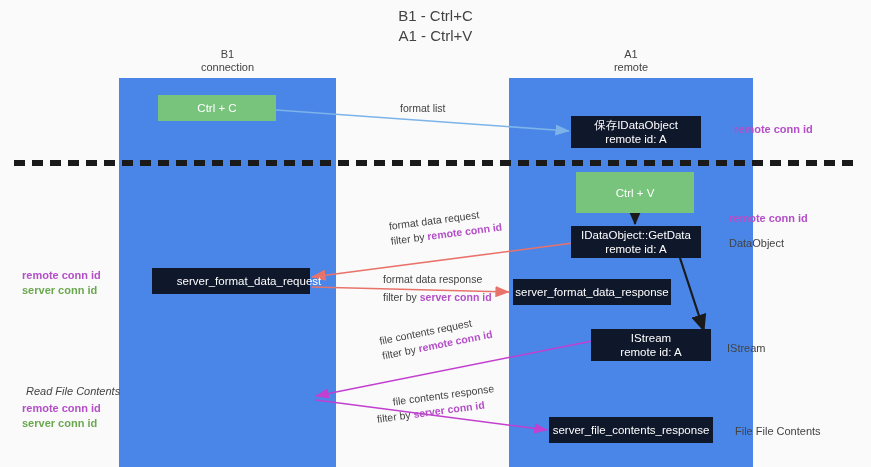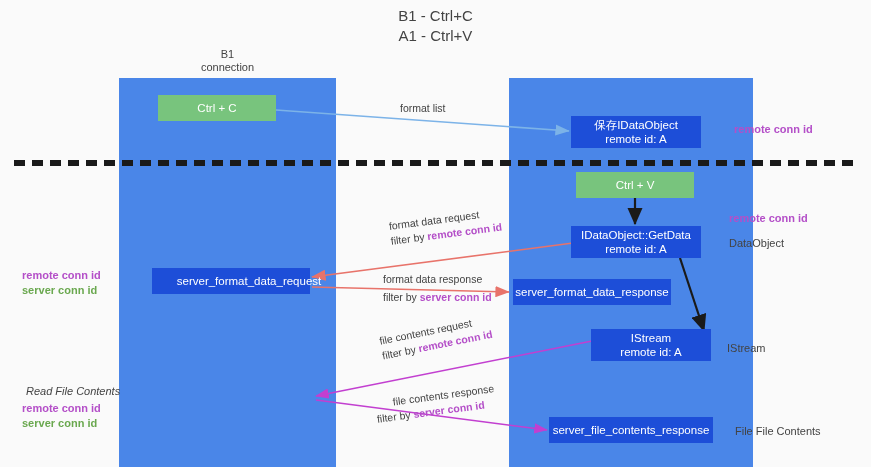--- a/index.html
+++ b/index.html
@@ -25,21 +25,21 @@
     color:#434343;font-size:15px;line-height:20px;white-space:pre-line;
   }
 
   
   .node{
     position:absolute;display:flex;align-items:center;justify-content:center;
     text-align:center;color:#ffffff;font-size:11.5px;line-height:14px;
     box-sizing:border-box;white-space:pre-line;padding:2px 4px;
   }
   .node.green{background:#78c47d;}
-  .node.orange{background:#1d4ed8;}
+  .node.orange{background:#0f172a;}
 
   
   .annot{position:absolute;font-size:11px;line-height:15px;}
   .annot .purple{color:#b44fc8;font-weight:bold;}
   .annot .green{color:#6aa84f;font-weight:bold;}
   .annot .plain{color:#434343;}
 
   
   .edge-label{
     position:absolute;font-size:10.5px;line-height:15px;color:#434343;
@@ -55,20 +55,22 @@
 <div id="stage">
 
   <div class="page-title">B1 - Ctrl+C
 A1 - Ctrl+V</div>
 
   <div class="lane" style="left:119px;top:78px;width:217px;height:389px;"></div>
   <div class="lane" style="left:509px;top:78px;width:244px;height:389px;"></div>
 
   <div class="lane-title" style="left:119px;top:48px;width:217px;">B1
 connection</div>
+  <div class="lane-title" style="left:509px;top:48px;width:244px;">A1
+remote</div>
 
   <svg class="overlay" viewBox="0 0 871 467" xmlns="http://www.w3.org/2000/svg">
     <defs>
       <marker id="ah-blue" markerWidth="9" markerHeight="7" refX="8.5" refY="3.5" orient="auto">
         <polygon points="0 0, 9 3.5, 0 7" fill="#7cb3e8"></polygon>
       </marker>
       <marker id="ah-red" markerWidth="9" markerHeight="7" refX="8.5" refY="3.5" orient="auto">
         <polygon points="0 0, 9 3.5, 0 7" fill="#e8736a"></polygon>
       </marker>
       <marker id="ah-mag" markerWidth="9" markerHeight="7" refX="8.5" refY="3.5" orient="auto">
@@ -96,21 +98,21 @@
     <line x1="592" y1="341" x2="316" y2="396" stroke="#c23fd0" stroke-width="1.5" marker-end="url(#ah-mag)"></line>
 
     <line x1="316" y1="400" x2="547" y2="430" stroke="#c23fd0" stroke-width="1.5" marker-end="url(#ah-mag)"></line>
   </svg>
 
   <div class="node green" style="left:158px;top:95px;width:118px;height:26px;">Ctrl + C</div>
 
   <div class="node orange" style="left:571px;top:116px;width:130px;height:32px;">保存IDataObject
 remote id: A</div>
 
-  <div class="node green" style="left:576px;top:172px;width:118px;height:26px;">Ctrl + V</div>
+  <div class="node green" style="left:576px;top:172px;width:118px;height:41px;">Ctrl + V</div>
 
   <div class="node orange" style="left:571px;top:226px;width:130px;height:32px;">IDataObject::GetData
 remote id: A</div>
 
   <div class="node orange" style="left:152px;top:268px;width:158px;height:26px;padding-left:40px;">server_format_data_request</div>
 
   <div class="node orange" style="left:513px;top:279px;width:158px;height:26px;">server_format_data_response</div>
 
   <div class="node orange" style="left:591px;top:329px;width:120px;height:32px;">IStream
 remote id: A</div>

